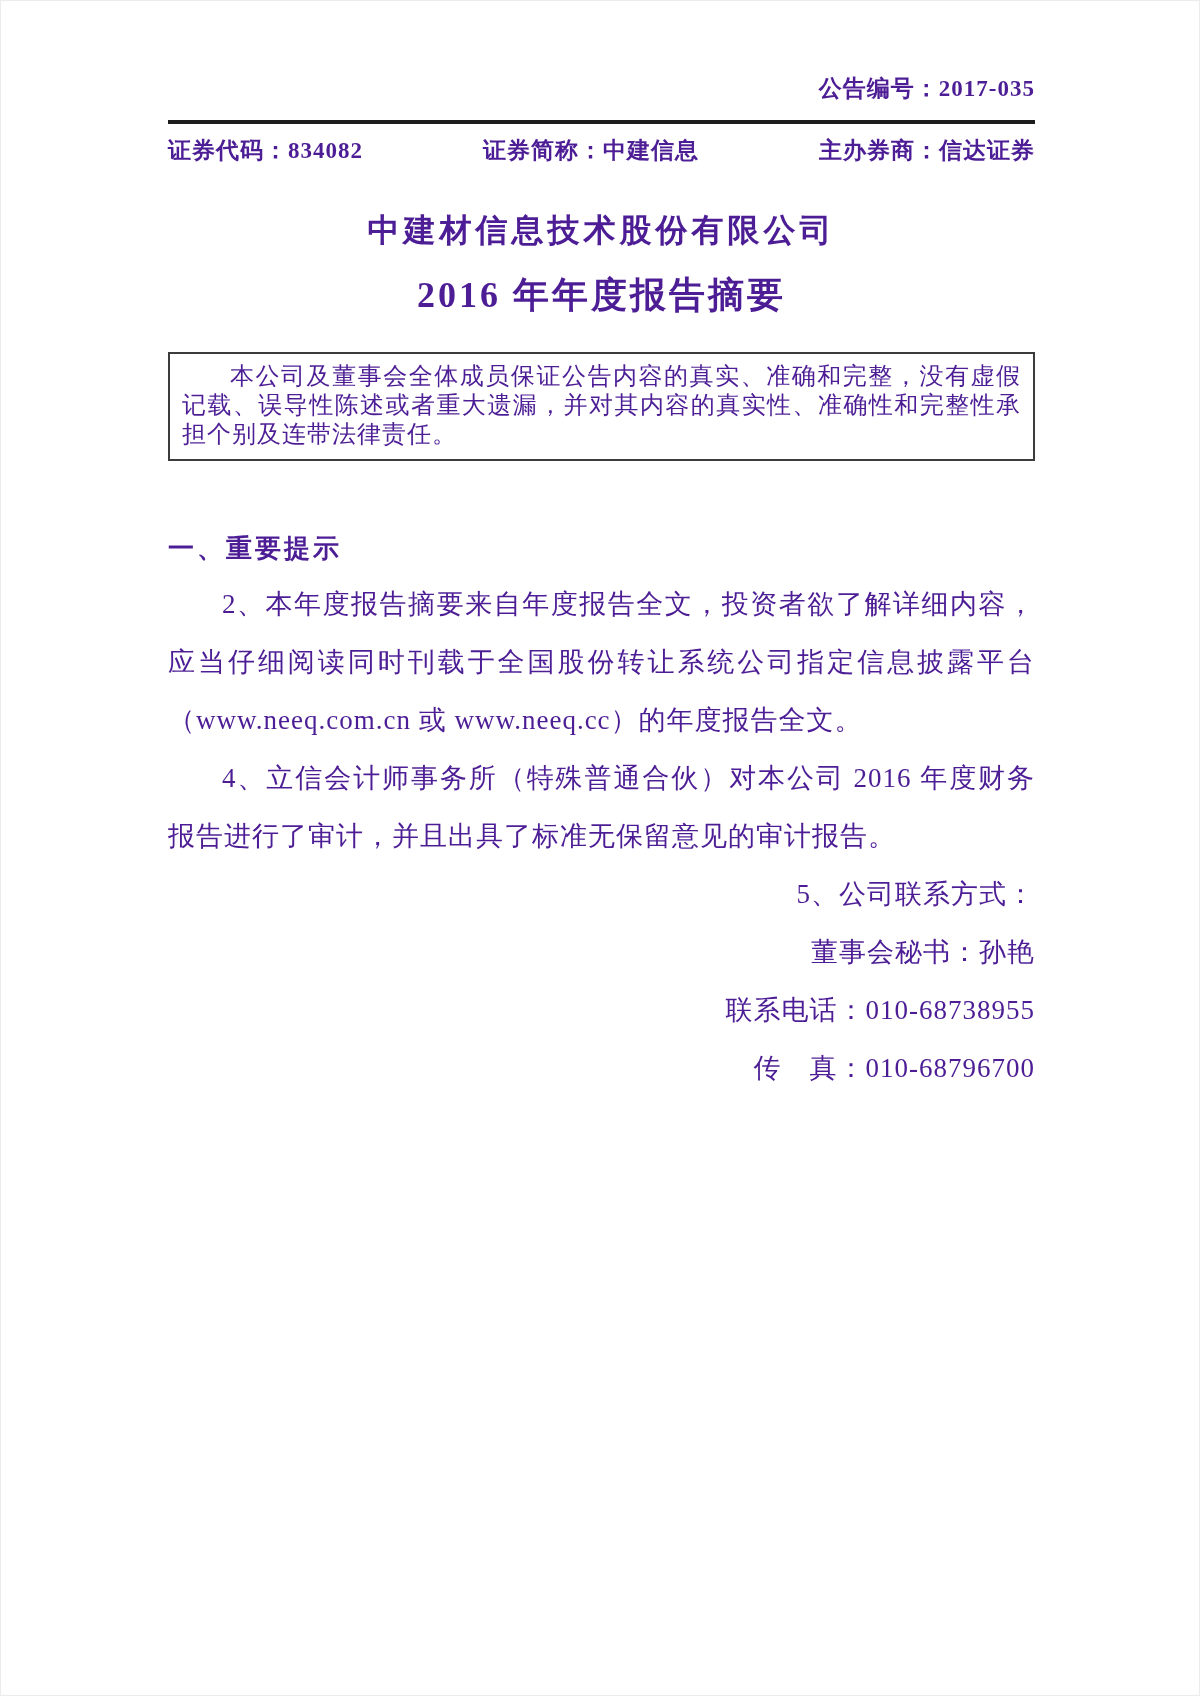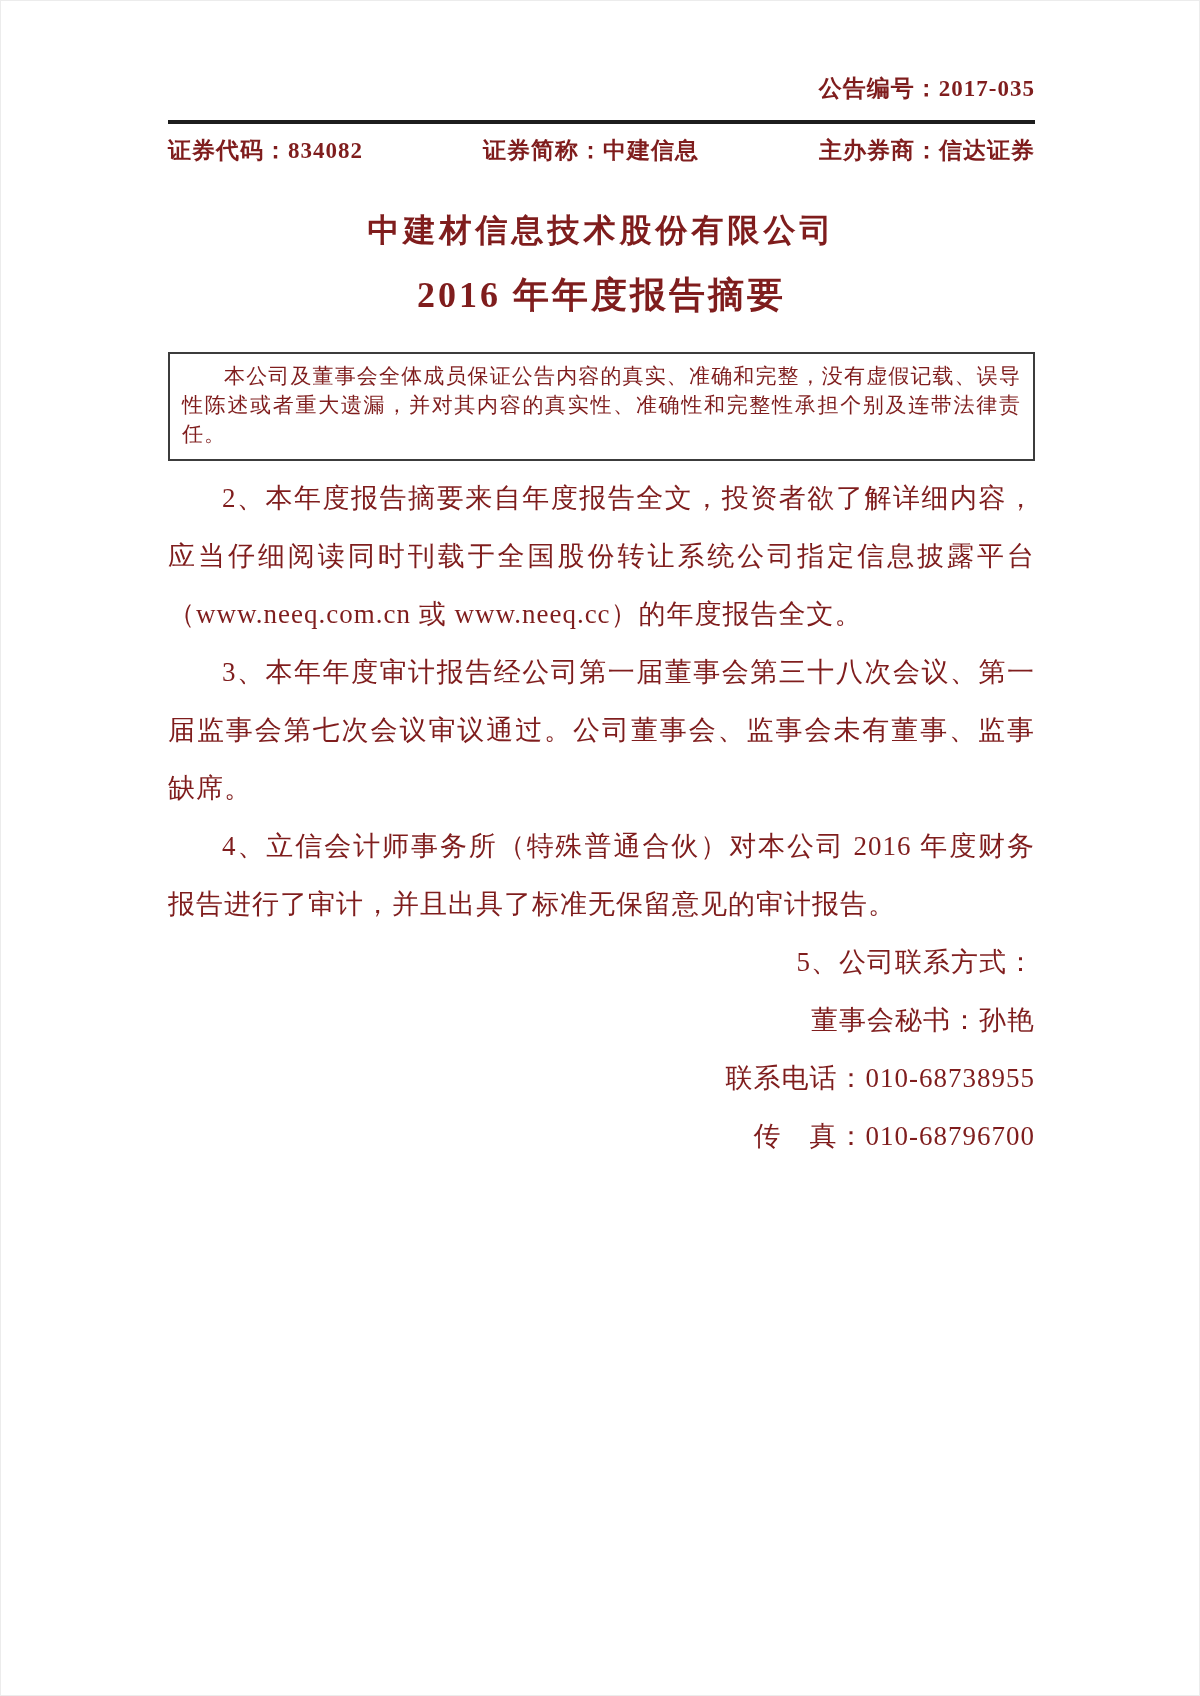--- a/index.html
+++ b/index.html
@@ -5,21 +5,21 @@
   html, body { margin: 0; padding: 0; background: #ffffff; }
   .page {
     position: relative;
     width: 1200px;
     height: 1696px;
     margin: 0 auto;
     background: #ffffff;
     box-sizing: border-box;
     padding: 74px 165px 0 168px;
     font-family: "Liberation Serif", "DejaVu Serif", serif;
-    color: #7f1d1d;
+    color: #4c1d95;
     box-shadow: inset 0 0 0 1px #ececec;
     overflow: hidden;
   }
   .announce {
     text-align: right;
     font-weight: bold;
     font-size: 23px;
     line-height: 30px;
     letter-spacing: 1px;
   }
@@ -55,21 +55,21 @@
     letter-spacing: 3px;
   }
   .declaration-box {
     margin-top: 38px;
     border: 2px solid #3c3c3c;
     padding: 8px 12px 10px 12px;
     box-sizing: border-box;
   }
   .declaration-box p {
     margin: 0;
-    font-size: 21px;
+    font-size: 24px;
     line-height: 29px;
     text-indent: 2em;
     text-align: justify;
     letter-spacing: 1px;
   }
   .section-heading {
     margin-top: 70px;
     font-weight: bold;
     font-size: 26px;
     line-height: 36px;
@@ -102,24 +102,24 @@
   </div>
 
   <div class="doc-title">中建材信息技术股份有限公司</div>
 
   <div class="doc-subtitle">2016 年年度报告摘要</div>
 
   <div class="declaration-box">
     <p>本公司及董事会全体成员保证公告内容的真实、准确和完整，没有虚假记载、误导性陈述或者重大遗漏，并对其内容的真实性、准确性和完整性承担个别及连带法律责任。</p>
   </div>
 
+  <div class="section-heading">一、重要提示</div>
 
   <div class="body-text">
     <p>2、本年度报告摘要来自年度报告全文，投资者欲了解详细内容，应当仔细阅读同时刊载于全国股份转让系统公司指定信息披露平台（www.neeq.com.cn 或 www.neeq.cc）的年度报告全文。</p>
-    <p>3、本年年度审计报告经公司第一届董事会第三十八次会议、第一届监事会第七次会议审议通过。公司董事会、监事会未有董事、监事缺席。</p>
     <p>4、立信会计师事务所（特殊普通合伙）对本公司 2016 年度财务报告进行了审计，并且出具了标准无保留意见的审计报告。</p>
     <p class="no-justify">5、公司联系方式：</p>
     <p class="no-justify">董事会秘书：孙艳</p>
     <p class="no-justify">联系电话：010-68738955</p>
     <p class="no-justify">传　真：010-68796700</p>
   </div>
 
 </div>
 
 </body></html>

